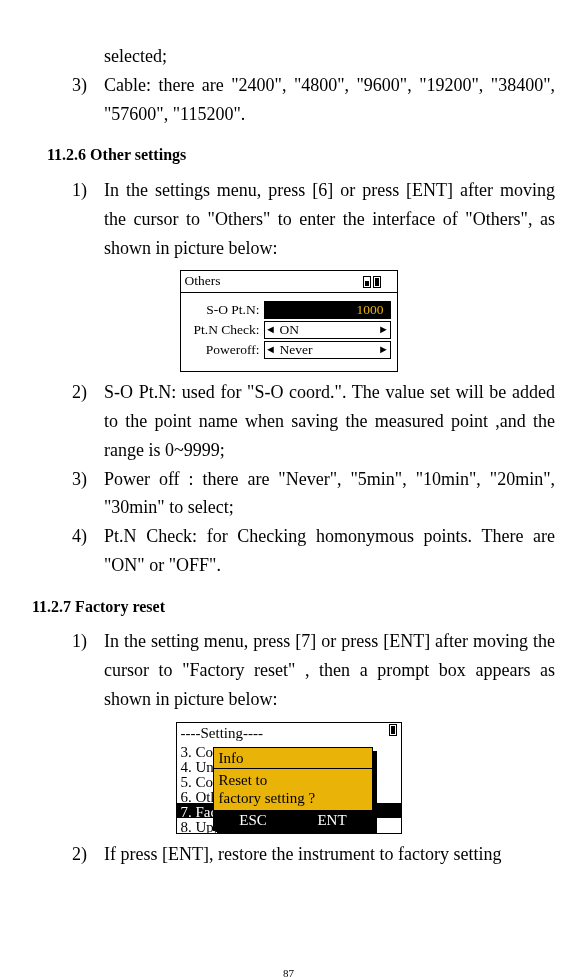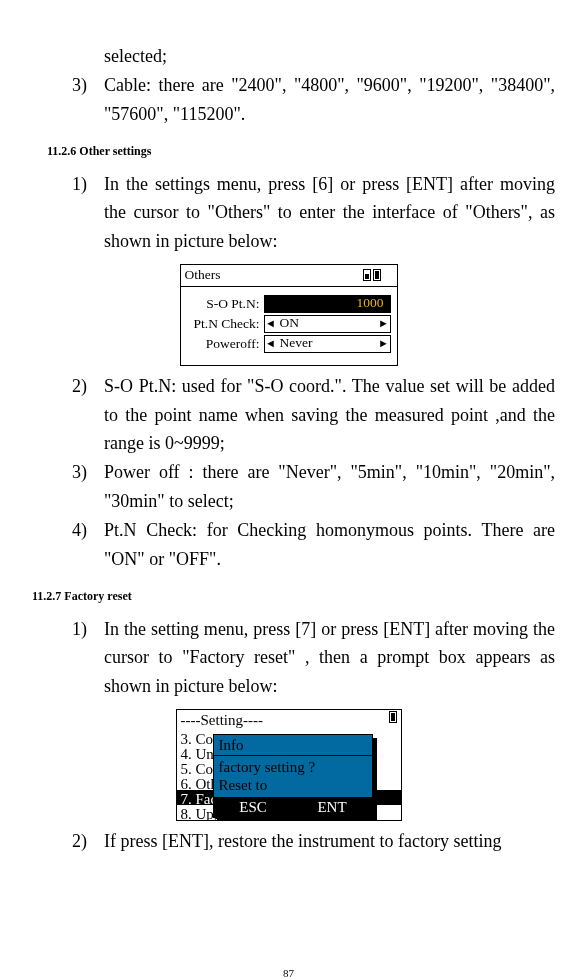--- a/index.html
+++ b/index.html
@@ -30,21 +30,21 @@
   .list-num {
     width: 32px;
     flex-shrink: 0;
   }
   .list-body {
     flex: 1;
     text-align: justify;
   }
   .heading {
     font-weight: bold;
-    font-size: 12px;
+    font-size: 16px;
     padding-left: 25px;
     margin-top: 14px;
     margin-bottom: 8px;
   }
   .heading.h7 {
     padding-left: 10px;
   }
   .fig-wrap {
     display: flex;
     justify-content: center;
@@ -152,21 +152,21 @@
   }
   .fig2 .mitem.inv {
     background: #000;
     color: #fff;
   }
   .fig2 .popup {
     position: absolute;
     top: 4px;
     left: 36px;
     width: 158px;
-    background: #0369a1;
+    background: #eab308;
     border: 1px solid #000;
     box-shadow: 4px 4px 0 #000;
   }
   .fig2 .popup .ptitle {
     border-bottom: 1px solid #000;
     padding: 1px 5px;
   }
   .fig2 .popup .pbody {
     padding: 2px 5px 3px 5px;
     min-height: 30px;
@@ -270,22 +270,22 @@
         <div class="mitem">3. Coordinate</div>
         <div class="mitem">4. Units</div>
         <div class="mitem">5. Comm.</div>
         <div class="mitem">6. Others</div>
         <div class="mitem inv">7. Factory reset</div>
         <div class="mitem">8. Upgrade</div>
 
         <div class="popup">
           <div class="ptitle">Info</div>
           <div class="pbody">
+            <div>Reset to</div>
             <div>factory setting ?</div>
-            <div>Reset to</div>
           </div>
           <div class="pbtns">
             <div>ESC</div>
             <div>ENT</div>
           </div>
         </div>
       </div>
     </div>
   </div>
 

